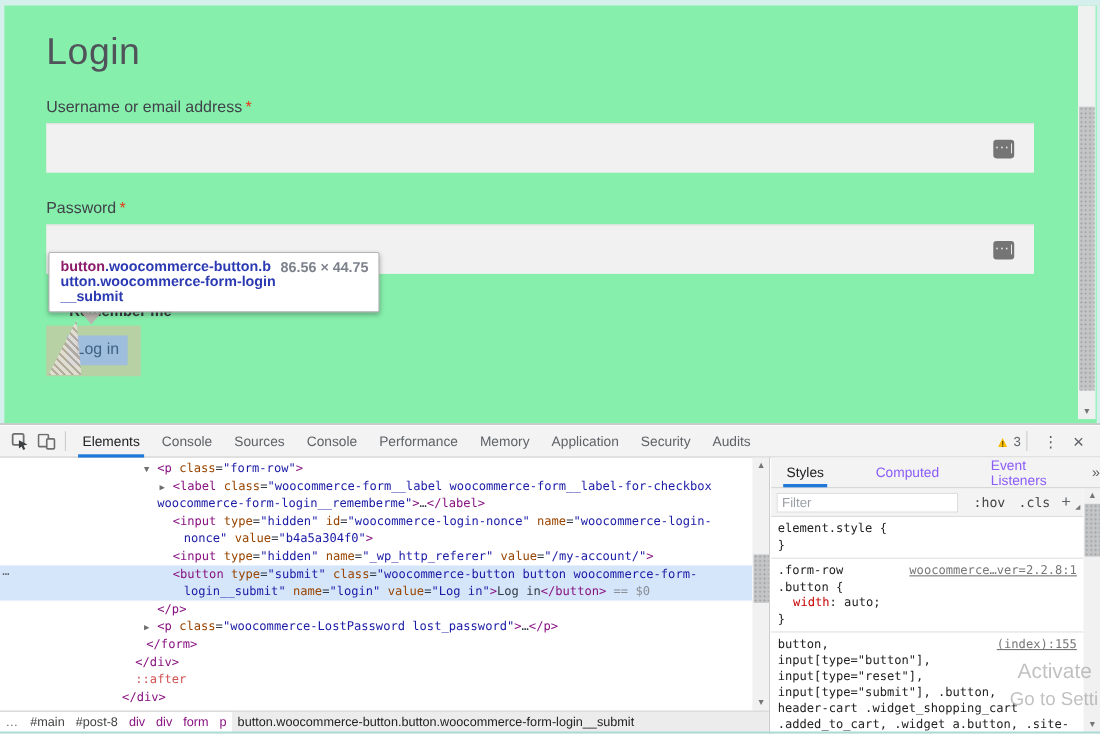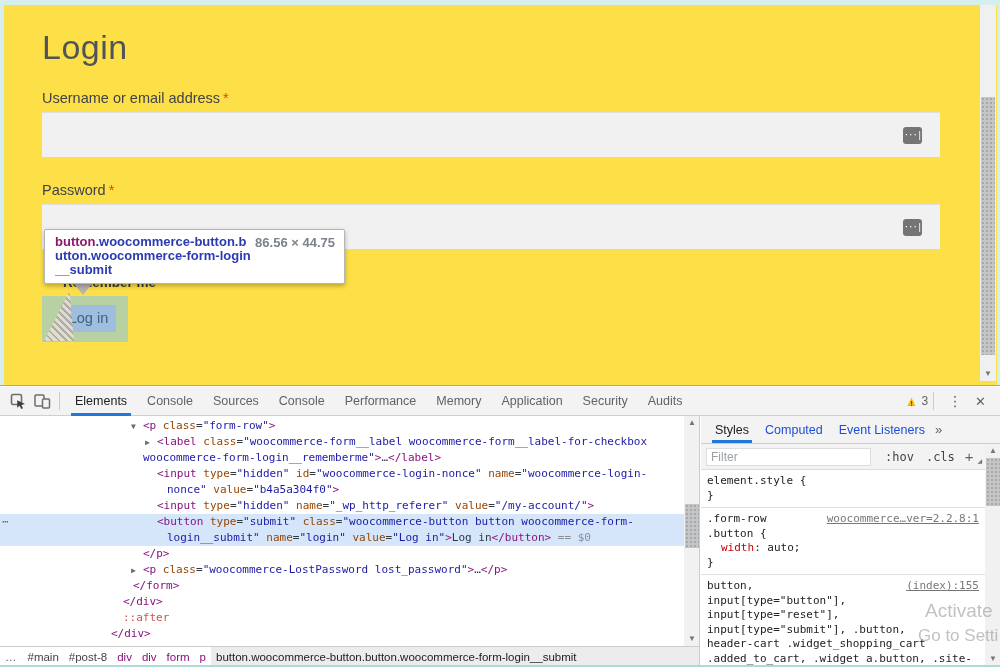--- a/index.html
+++ b/index.html
@@ -1,21 +1,21 @@
 <!DOCTYPE html>
 <html><head>
 <meta charset="utf-8">
 <style>
   * { margin:0; padding:0; box-sizing:border-box; }
   body { background:#888; }
   .screen { position:relative; width:1000px; height:667px; overflow:hidden; background:#fff;
             font-family:"Liberation Sans", sans-serif; }
 
   
-  .page { position:absolute; left:0; top:0; width:1000px; height:385px; background:#fde047; }
+  .page { position:absolute; left:0; top:0; width:1000px; height:385px; background:#86efac; }
   .edge-top  { position:absolute; left:0; top:0; width:1000px; height:5px; background:#d5f0ec; }
   .edge-left { position:absolute; left:0; top:0; width:4px; height:385px; background:#d5f0ec; }
   .edge-right{ position:absolute; left:997px; top:0; width:3px; height:385px; background:#d5f0ec; }
 
   .page-title { position:absolute; left:42px; top:28px; font-size:34px; font-weight:300;
                 color:#50545a; letter-spacing:.5px; }
   .form-label { position:absolute; left:42px; font-size:14.5px; color:#404349; }
   .req { color:#e2401c; margin-left:3px; }
   .txt-input { position:absolute; left:42px; width:898px; height:45px; background:#f1f1f1;
                border-top:1px solid #e0e0e0; }
@@ -86,22 +86,22 @@
   .crumbs { position:absolute; left:0; bottom:0; height:21px; right:0; background:#fff;
             border-top:1px solid #ccc; display:flex; align-items:center; font-size:11.5px; overflow:hidden; }
   .crumb { padding:0 5px; color:#444; white-space:nowrap; height:100%; display:flex; align-items:center; }
   .crumb.tag { color:#881280; }
   .crumb.sel { background:#ececec; color:#222; flex:1; }
   .crumb.ell { color:#5f6368; letter-spacing:1px; }
 
   
   .st-panel { position:absolute; left:701px; top:0; right:0; bottom:0; background:#fff; }
   .st-tabs { position:absolute; left:0; top:0; right:0; height:28px; background:#f3f3f3;
-             border-bottom:1px solid #ccc; display:flex; align-items:stretch; padding-left:6px; }
-  .st-tab { padding:0 8px; font-size:12.5px; color:#1d4ed8; display:flex; align-items:center; position:relative; }
+             border-bottom:1px solid #ccc; display:flex; align-items:stretch; padding-left:6px;gap:31px; }
+  .st-tab { padding:0 8px; font-size:12.5px; color:#8b5cf6; display:flex; align-items:center; position:relative; }
   .st-tab.active { color:#202124; }
   .st-tab.active::after { content:""; position:absolute; left:5px; right:5px; bottom:0; height:3px; background:#2079d8; }
   .st-more { margin-left:2px; color:#5f6368; font-size:13px; display:flex; align-items:center; }
   .st-body { position:absolute; left:0; top:28px; right:15px; bottom:0; }
   .st-filter { height:26px; background:#f3f3f3; border-bottom:1px solid #ddd; display:flex;
                align-items:center; padding:0 5px; }
   .st-filter input { flex:1; height:18px; border:1px solid #ddd; background:#fff; font-size:12px;
                      padding:0 4px; color:#333; outline:none; margin-right:8px;
                      font-family:"Liberation Sans",sans-serif; }
   .st-filter input::placeholder { color:#9aa0a6; }

